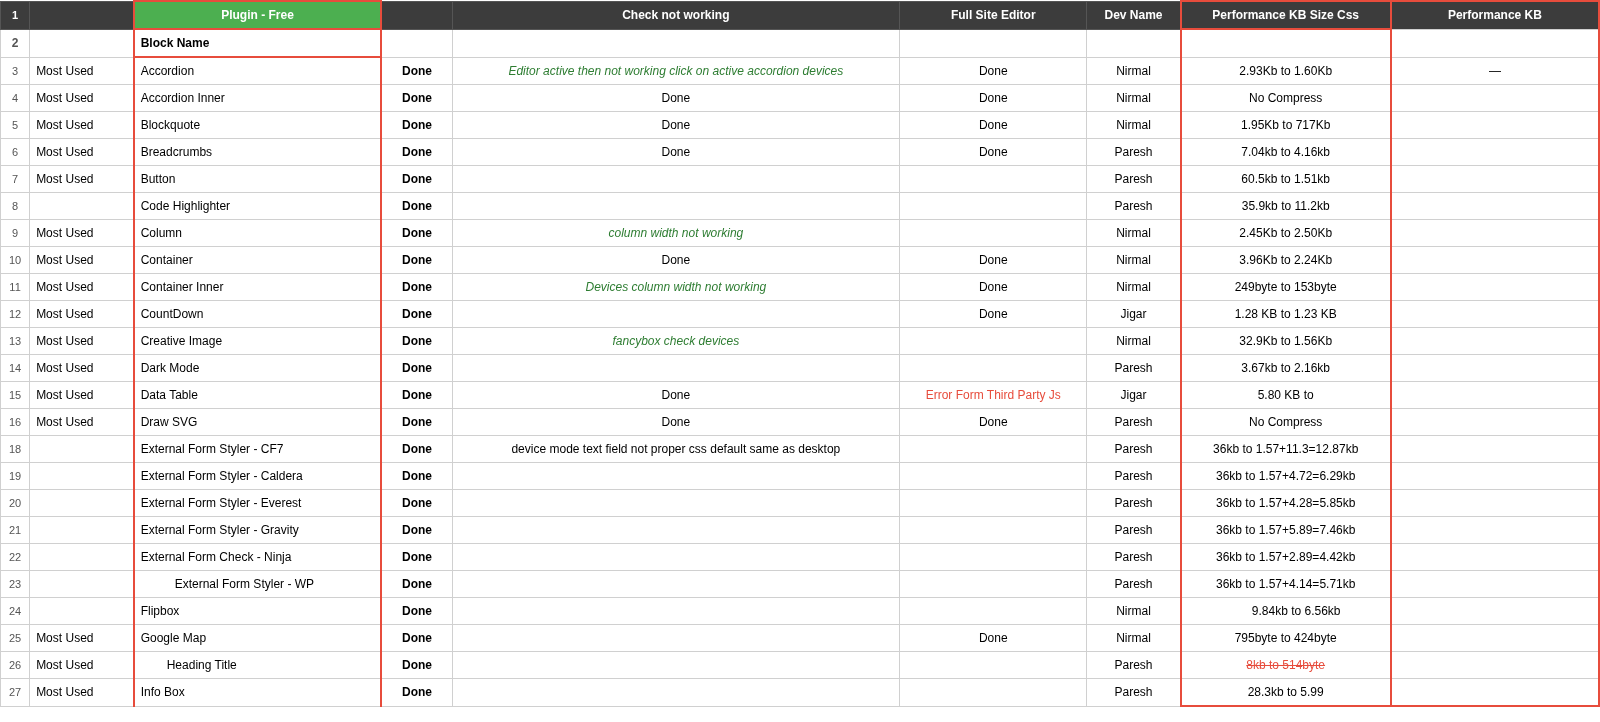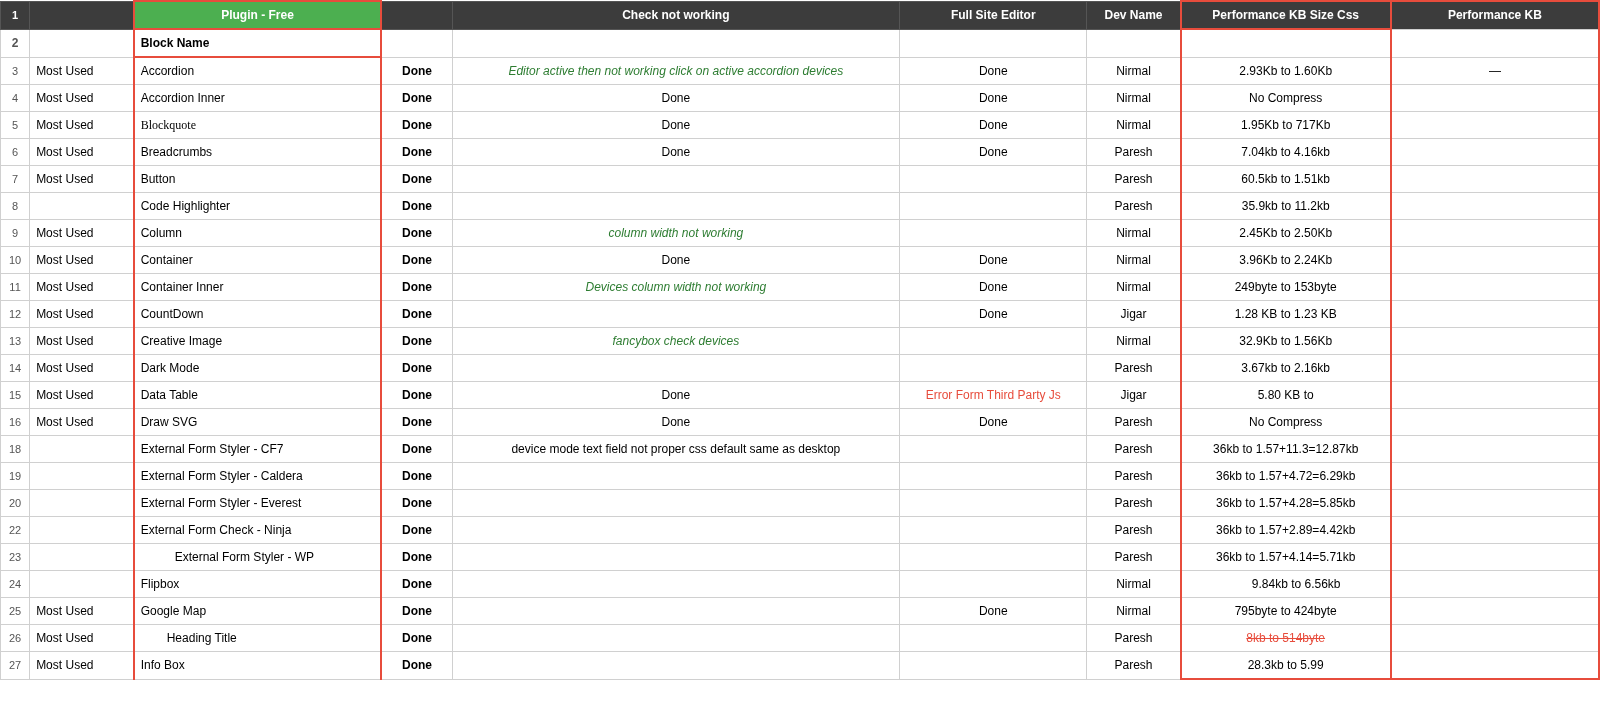--- a/index.html
+++ b/index.html
@@ -146,21 +146,21 @@
           <td class="done-text center">Done</td>
           <td class="center">Done</td>
           <td class="center">Done</td>
           <td class="center">Nirmal</td>
           <td class="center" style="border-left: 2px solid rgb(231, 76, 60); border-right: 2px solid rgb(231, 76, 60);">No Compress</td>
           <td class="center" style="border-right: 2px solid rgb(231, 76, 60);"></td>
         </tr>
         <tr class="data-row">
           <td class="col-rownum">5</td>
           <td>Most Used</td>
-          <td style="border-left: 2px solid rgb(231, 76, 60); border-right: 2px solid rgb(231, 76, 60); font-family: Liberation Serif, serif;">Blockquote</td>
+          <td style="border-left: 2px solid rgb(231, 76, 60); border-right: 2px solid rgb(231, 76, 60);">Blockquote</td>
           <td class="done-text center">Done</td>
           <td class="center">Done</td>
           <td class="center">Done</td>
           <td class="center">Nirmal</td>
           <td class="center" style="border-left: 2px solid rgb(231, 76, 60); border-right: 2px solid rgb(231, 76, 60);">1.95Kb to 717Kb</td>
           <td class="center" style="border-right: 2px solid rgb(231, 76, 60);"></td>
         </tr>
         <tr class="data-row">
           <td class="col-rownum">6</td>
           <td>Most Used</td>
@@ -309,20 +309,31 @@
           <td></td>
           <td style="border-left: 2px solid rgb(231, 76, 60); border-right: 2px solid rgb(231, 76, 60);">External Form Styler - Everest</td>
           <td class="done-text center">Done</td>
           <td class="center"></td>
           <td class="center"></td>
           <td class="center">Paresh</td>
           <td class="center" style="border-left: 2px solid rgb(231, 76, 60); border-right: 2px solid rgb(231, 76, 60);">36kb to 1.57+4.28=5.85kb</td>
           <td class="center" style="border-right: 2px solid rgb(231, 76, 60);"></td>
         </tr>
         <tr class="data-row">
+          <td class="col-rownum">21</td>
+          <td></td>
+          <td style="border-left: 2px solid rgb(231, 76, 60); border-right: 2px solid rgb(231, 76, 60);">External Form Styler - Gravity</td>
+          <td class="done-text center">Done</td>
+          <td class="center"></td>
+          <td class="center"></td>
+          <td class="center">Paresh</td>
+          <td class="center" style="border-left: 2px solid rgb(231, 76, 60); border-right: 2px solid rgb(231, 76, 60);">36kb to 1.57+5.89=7.46kb</td>
+          <td class="center" style="border-right: 2px solid rgb(231, 76, 60);"></td>
+        </tr>
+        <tr class="data-row">
           <td class="col-rownum">22</td>
           <td></td>
           <td style="border-left: 2px solid rgb(231, 76, 60); border-right: 2px solid rgb(231, 76, 60);">External Form Check - Ninja</td>
           <td class="done-text center">Done</td>
           <td class="center"></td>
           <td class="center"></td>
           <td class="center">Paresh</td>
           <td class="center" style="border-left: 2px solid rgb(231, 76, 60); border-right: 2px solid rgb(231, 76, 60);">36kb to 1.57+2.89=4.42kb</td>
           <td class="center" style="border-right: 2px solid rgb(231, 76, 60);"></td>
         </tr>

